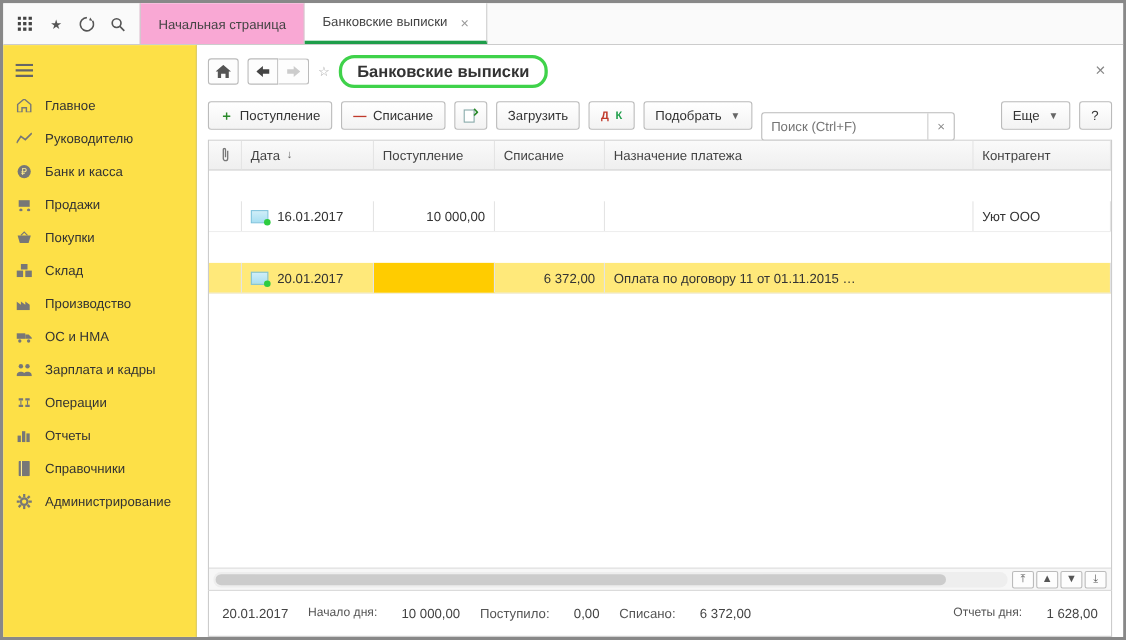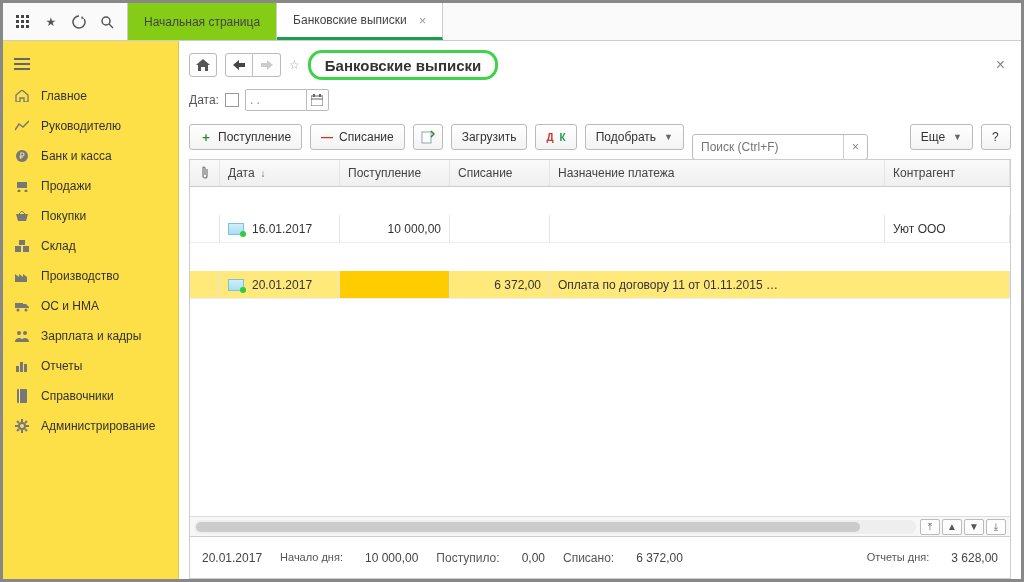--- a/index.html
+++ b/index.html
@@ -4,21 +4,21 @@
 <style>
   * { box-sizing: border-box; }
   html, body { margin: 0; padding: 0; font-family: Arial, sans-serif; font-size: 12px; color: #333; }
   body { width: 1024px; height: 582px; background: #fff; overflow: hidden; }
   .shell { width: 1024px; height: 582px; border: 3px solid #888; display: flex; flex-direction: column; position: relative; }
 
   
   .topbar { height: 38px; border-bottom: 1px solid #ccc; display: flex; align-items: stretch; background: #fafafa; }
   .top-icons { display: flex; align-items: center; padding: 0 6px; }
   .top-icons .ic { width: 28px; height: 38px; display: flex; align-items: center; justify-content: center; color: #555; cursor: default; }
-  .tab { display: flex; align-items: center; padding: 0 16px; border-right: 1px solid #ccc; color: #444; position: relative; background: #84cc16; }
+  .tab { display: flex; align-items: center; padding: 0 16px; border-right: 1px solid #ccc; color: #444; position: relative; background: #f9a8d4; }
   .tab.first { border-left: 1px solid #ccc; }
   .tab.active { background: #fff; border-bottom: 3px solid #1e9e4a; }
   .tab .tab-close { margin-left: 12px; color: #999; font-size: 13px; }
 
   
   .body { flex: 1; display: flex; min-height: 0; }
   .sidebar { width: 176px; background: #fde047; border-right: 1px solid #d7c65a; display: flex; flex-direction: column; padding-top: 6px; }
   .side-row { display: flex; align-items: center; height: 30px; padding: 0 10px 0 10px; color: #333; gap: 10px; cursor: default; }
   .side-row .side-ic { width: 18px; display: flex; justify-content: center; color: #777; }
   .side-row.menu-toggle { height: 34px; }
@@ -229,20 +229,29 @@
                 <circle cx="4" cy="3" r="2" fill="#777"></circle>
                 <circle cx="10" cy="3" r="2" fill="#777"></circle>
                 <path d="M0 12c0-3 2-4 4-4s4 1 4 4M6 12c0-3 2-4 4-4s4 1 4 4" fill="#777"></path>
               </svg>
             </span>
             <span>Зарплата и кадры</span>
           </div>
           <div class="side-row">
             <span class="side-ic">
               <svg width="14" height="12">
+                <path d="M2 2h4v2H2zM8 2h4v2H8zM2 8h4v2H2zM8 8h4v2H8z" fill="#777"></path>
+                <path d="M4 4v4M10 4v4" stroke="#777"></path>
+              </svg>
+            </span>
+            <span>Операции</span>
+          </div>
+          <div class="side-row">
+            <span class="side-ic">
+              <svg width="14" height="12">
                 <rect x="1" y="6" width="3" height="6" fill="#777"></rect>
                 <rect x="5" y="2" width="3" height="10" fill="#777"></rect>
                 <rect x="9" y="4" width="3" height="8" fill="#777"></rect>
               </svg>
             </span>
             <span>Отчеты</span>
           </div>
           <div class="side-row">
             <span class="side-ic">
               <svg width="12" height="14">
@@ -292,35 +301,20 @@
               </svg>
           </span>
         </span>
         <span class="star-ic">☆</span>
         <span class="page-title-wrap">
           <span>Банковские выписки</span>
         </span>
         <span class="title-close">×</span>
       </div>
 
-      <div class="daterow">
-        <span>Дата:</span>
-        <span class="chk"></span>
-        <span class="date-field">
-          <input value=". ." style="">
-          <span class="cal-btn">
-            <svg width="12" height="12" viewBox="0 0 12 12">
-                <rect x="0" y="2" width="12" height="10" fill="none" stroke="#666"></rect>
-                <line x1="0" y1="5" x2="12" y2="5" stroke="#666"></line>
-                <rect x="2" width="2" height="3" fill="#666"></rect>
-                <rect x="8" width="2" height="3" fill="#666"></rect>
-              </svg>
-          </span>
-        </span>
-      </div>
 
       <div class="toolbar">
         <span class="btn">
           <span style="color:#2a8a2a;font-weight:bold;">＋</span>
           <span>Поступление</span>
         </span>
         <span class="btn">
           <span style="color:#c0392b;font-weight:bold;">—</span>
           <span>Списание</span>
         </span>
@@ -429,19 +423,19 @@
         </div>
         <div class="grp">
           <span class="lbl">Списано:</span>
           <span>6 372,00</span>
         </div>
         <span class="spacer"></span>
         <div class="grp">
           <span class="stack lbl">
               <span>Отчеты дня:</span>
             </span>
-          <span>3 628,00</span>
+          <span>1 628,00</span>
         </div>
       </div>
 
     </div>
   </div>
 </div>
 
 </body></html>

